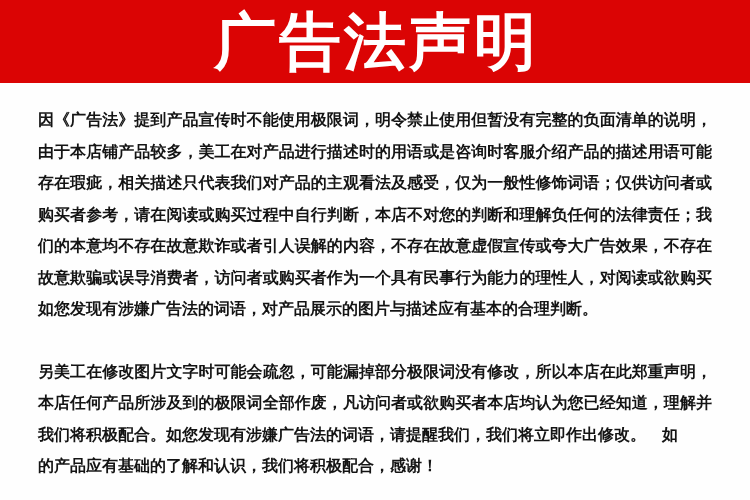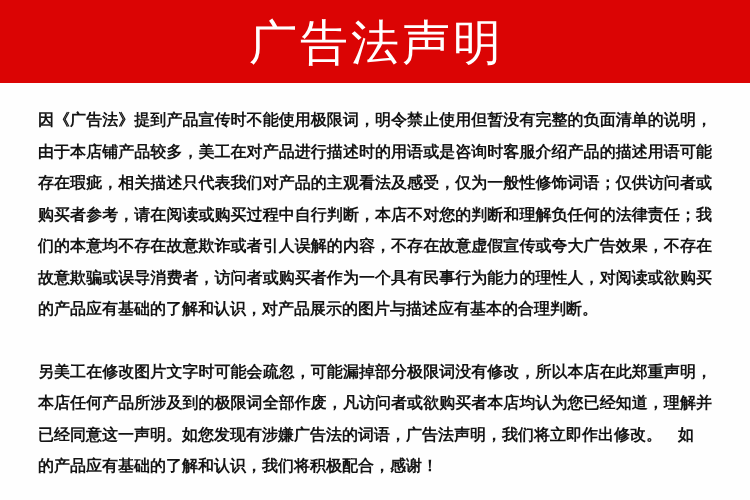--- a/index.html
+++ b/index.html
@@ -13,22 +13,22 @@
     font-family: "DejaVu Serif", serif;
   }
   .banner {
     width: 750px;
     height: 83px;
     display: flex;
     align-items: center;
     justify-content: center;
   }
   .banner-title {
-    font-size: 48px;
-    font-weight: normal;
+    font-size: 62px;
+    font-weight: bold;
     letter-spacing: 3px;
     padding-left: 3px;
     line-height: 1;
   }
   .notice-body {
     padding: 21px 38px 0 38px;
     font-weight: bold;
     font-size: 16px;
   }
   .paragraph { margin: 0; }
@@ -311,21 +311,21 @@
         <span>人</span>
         <span>，</span>
         <span>对</span>
         <span>阅</span>
         <span>读</span>
         <span>或</span>
         <span>欲</span>
         <span>购</span>
         <span>买</span>
       </div>
-    <div class="line">的产品应有基础的了解和认识，对产品展示的图片与描述应有基本的合理判断。</div>
+    <div class="line">如您发现有涉嫌广告法的词语，对产品展示的图片与描述应有基本的合理判断。</div>
   </div>
 
   <div class="paragraph second">
     <div class="line justify">
         <span>另</span>
         <span>美</span>
         <span>工</span>
         <span>在</span>
         <span>修</span>
         <span>改</span>
@@ -403,16 +403,16 @@
         <span>您</span>
         <span>已</span>
         <span>经</span>
         <span>知</span>
         <span>道</span>
         <span>，</span>
         <span>理</span>
         <span>解</span>
         <span>并</span>
       </div>
-    <div class="line">已经同意这一声明。如您发现有涉嫌广告法的词语，广告法声明，我们将立即作出修改。　如</div>
+    <div class="line">我们将积极配合。如您发现有涉嫌广告法的词语，请提醒我们，我们将立即作出修改。　如</div>
     <div class="line">的产品应有基础的了解和认识，我们将积极配合，感谢！</div>
   </div>
 </div>
 
 </body></html>

